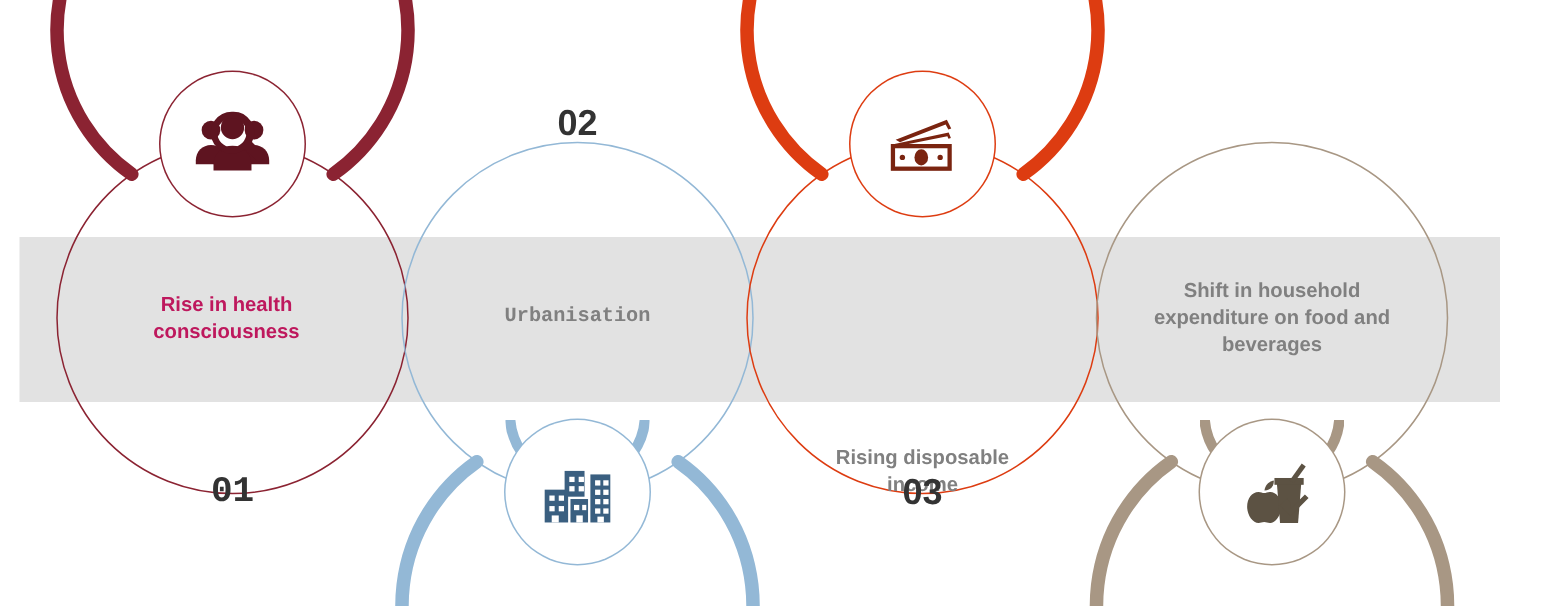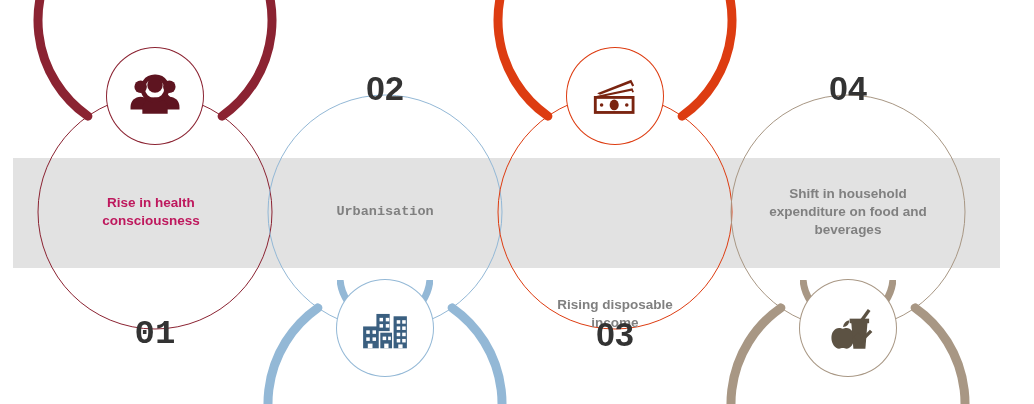--- a/index.html
+++ b/index.html
@@ -4,21 +4,21 @@
 <style>
   html,body{margin:0;padding:0;background:#ffffff;}
   body{width:1034px;height:404px;font-family:"Liberation Sans",sans-serif;overflow:hidden;}
   #stage{position:relative;width:1034px;height:404px;background:#ffffff;}
   #band{position:absolute;background:#e2e2e2;}
   .node{position:absolute;width:240px;height:240px;}
   .ring-svg{position:absolute;left:0;top:0;width:240px;height:240px;overflow:visible;}
   .bubble{position:absolute;width:96px;height:96px;border-radius:50%;background:#ffffff;
           display:flex;align-items:center;justify-content:center;}
   .bubble svg{display:block;}
-  .num{position:absolute;font-size:34px;font-weight:bold;color:#333333;
+  .num{position:absolute;font-size:24px;font-weight:bold;color:#333333;
        letter-spacing:0px;line-height:1;white-space:nowrap;}
   .caption{position:absolute;font-size:13.5px;font-weight:bold;color:#808080;
            text-align:center;line-height:1.35;white-space:pre-line;}
 </style>
 </head>
 <body>
 
 <div id="stage" style="background: rgb(255, 255, 255);">
   <div id="band" style="left: 13px; top: 158px; width: 987px; height: 110px; background: rgb(226, 226, 226);"></div>
   <div id="nodes-host">
@@ -147,16 +147,15 @@
       <path d="M25.8 30.8c.6-4.5 3.6-7.5 7.7-8.2.3 4.6-3 8.2-7.7 8.2z"></path>
       <path d="M36 24.8h20l-2.6 32.7H38.6z"></path>
       <rect x="34" y="20.5" width="24" height="5.6"></rect>
       <path d="M46.6 22.3 56.4 8.6l3.3 2.4-9.8 13.7z"></path>
       <path d="M47 40.4 44 37.4 38.4 43l8.8 8.8L62 37l-3-3-11.8 11.8z" fill="currentColor"></path>
       <path d="M47 40.4 44 37.4 38.4 43l8.8 8.8L62 37l-3-3-11.8 11.8z" fill="#ffffff" opacity="0"></path>
     </g>
   </svg>
           </span>
         </div>
-        <div class="num" style="color: rgb(51, 51, 51); left: 0px; width: 240px; text-align: center; top: -21px;">04</div>
       </div>
     </div>
 </div>
 
 </body></html>

